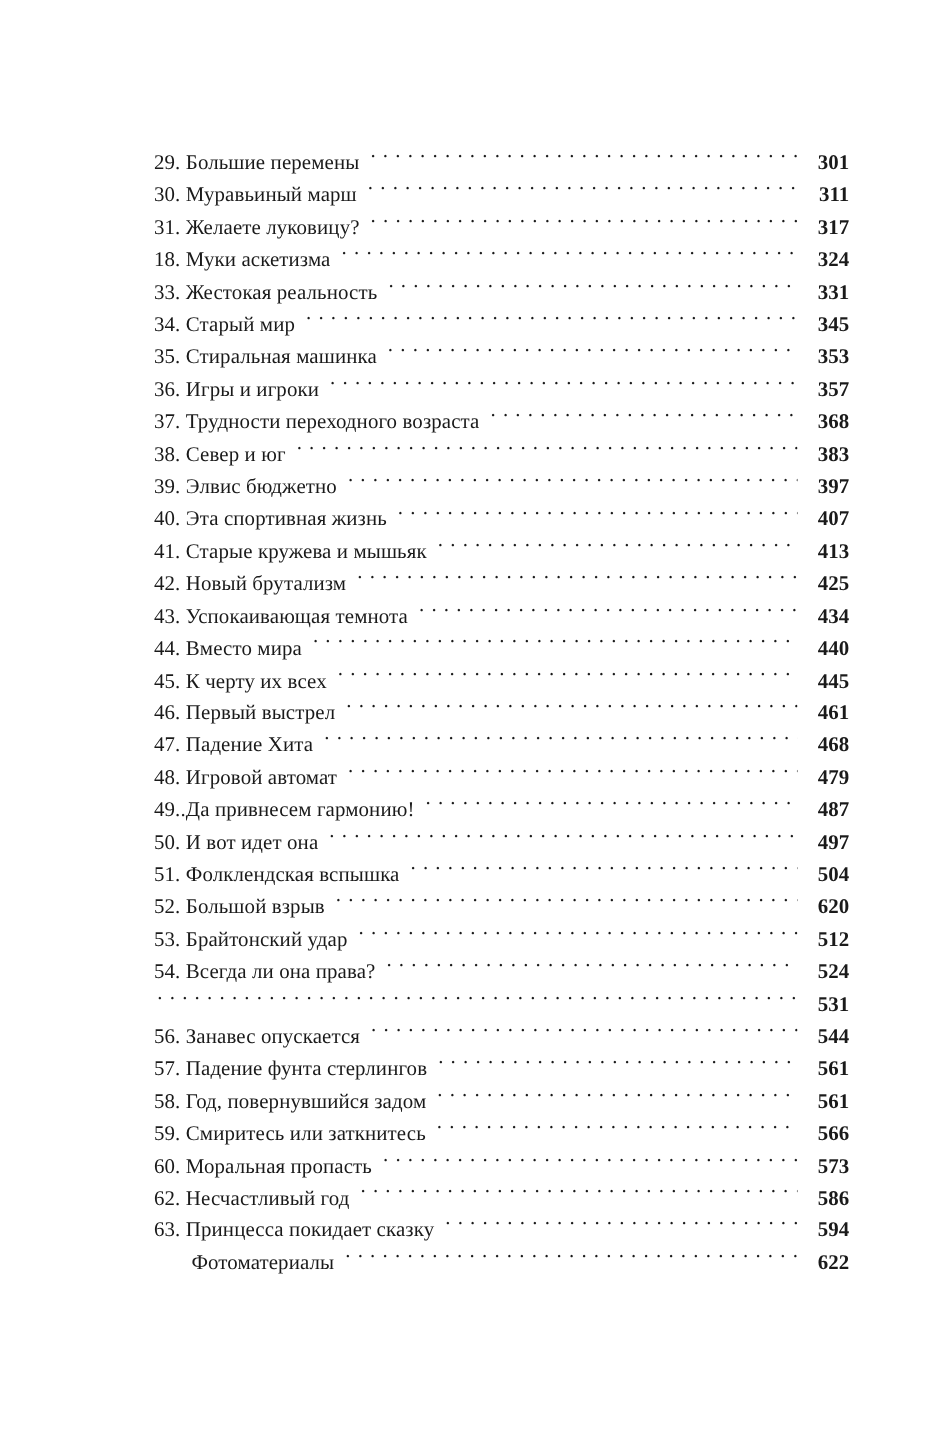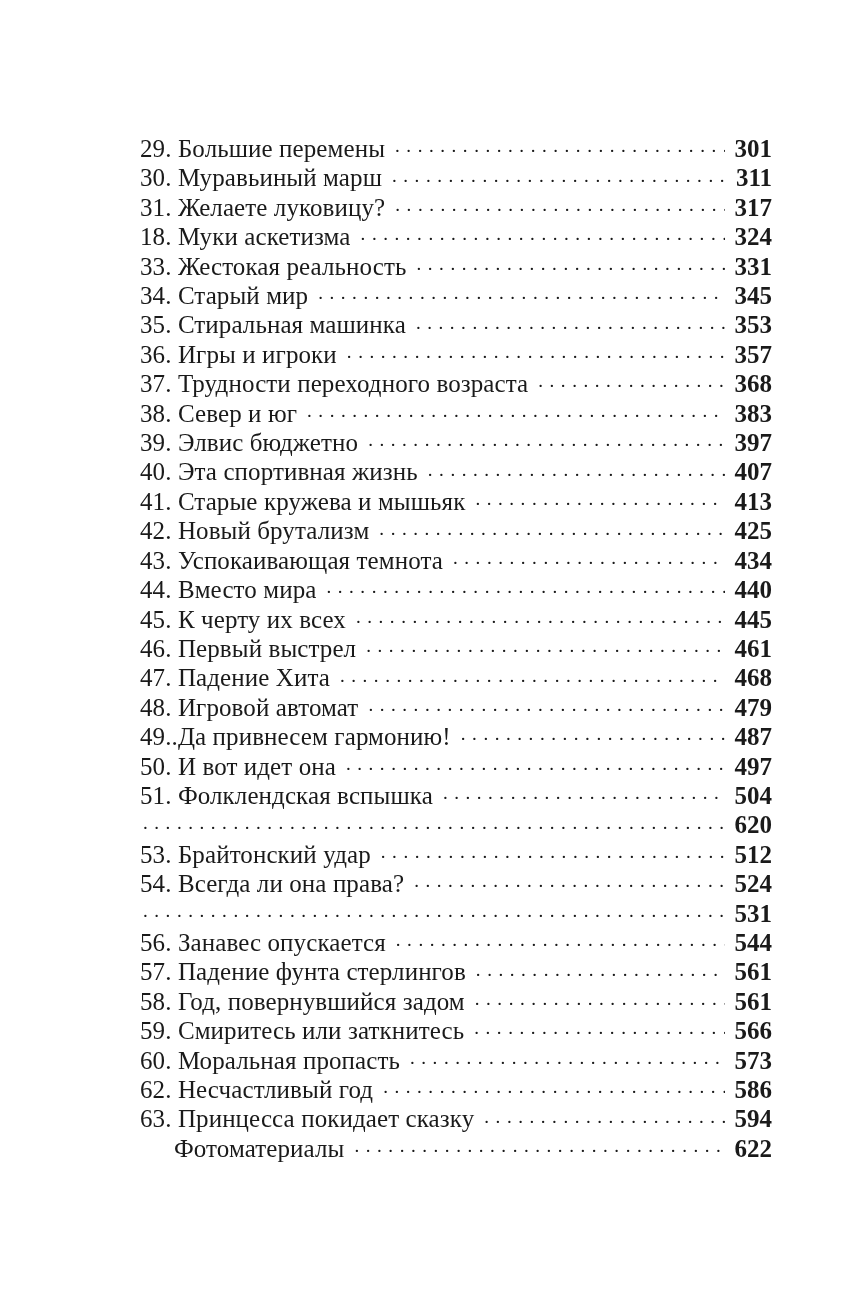--- a/index.html
+++ b/index.html
@@ -22,22 +22,22 @@
     box-sizing: border-box;
   }
   .toc {
     position: absolute;
     left: 140px;
     top: 134px;
     width: 632px;
   }
   .toc-entry {
     display: flex;
-    align-items: center;
-    font-size: 25px;
+    align-items: flex-start;
+    font-size: 19px;
     line-height: 29.4px;
     white-space: nowrap;
   }
   .toc-entry.indented .entry-title {
     padding-left: 34px;
   }
   .entry-title {
     flex: 0 0 auto;
     padding-right: 7px;
     letter-spacing: 0.1px;
@@ -181,20 +181,21 @@
         <span class="entry-title">50. И вот идет она</span>
         <span class="leader"></span>
         <span class="entry-page">497</span>
       </div>
       <div class="toc-entry">
         <span class="entry-title">51. Фолклендская вспышка</span>
         <span class="leader"></span>
         <span class="entry-page">504</span>
       </div>
       <div class="toc-entry">
+        <span class="entry-title">52. Большой взрыв</span>
         <span class="leader"></span>
         <span class="entry-page">620</span>
       </div>
       <div class="toc-entry">
         <span class="entry-title">53. Брайтонский удар</span>
         <span class="leader"></span>
         <span class="entry-page">512</span>
       </div>
       <div class="toc-entry">
         <span class="entry-title">54. Всегда ли она права?</span>

